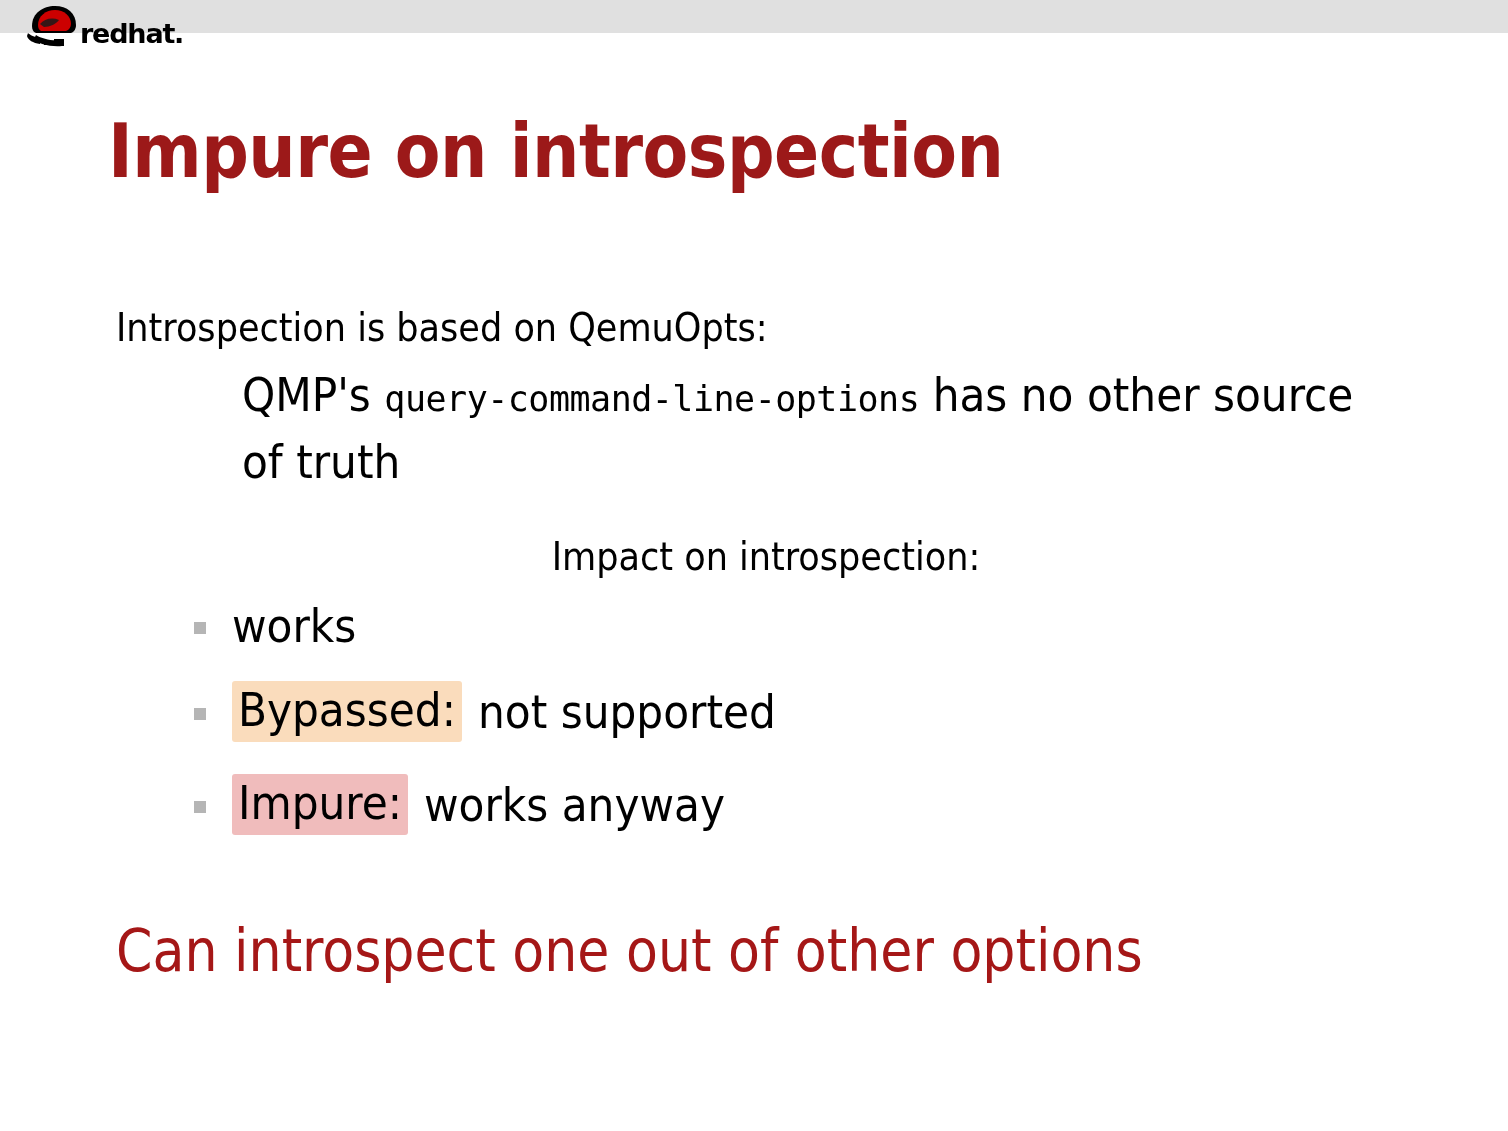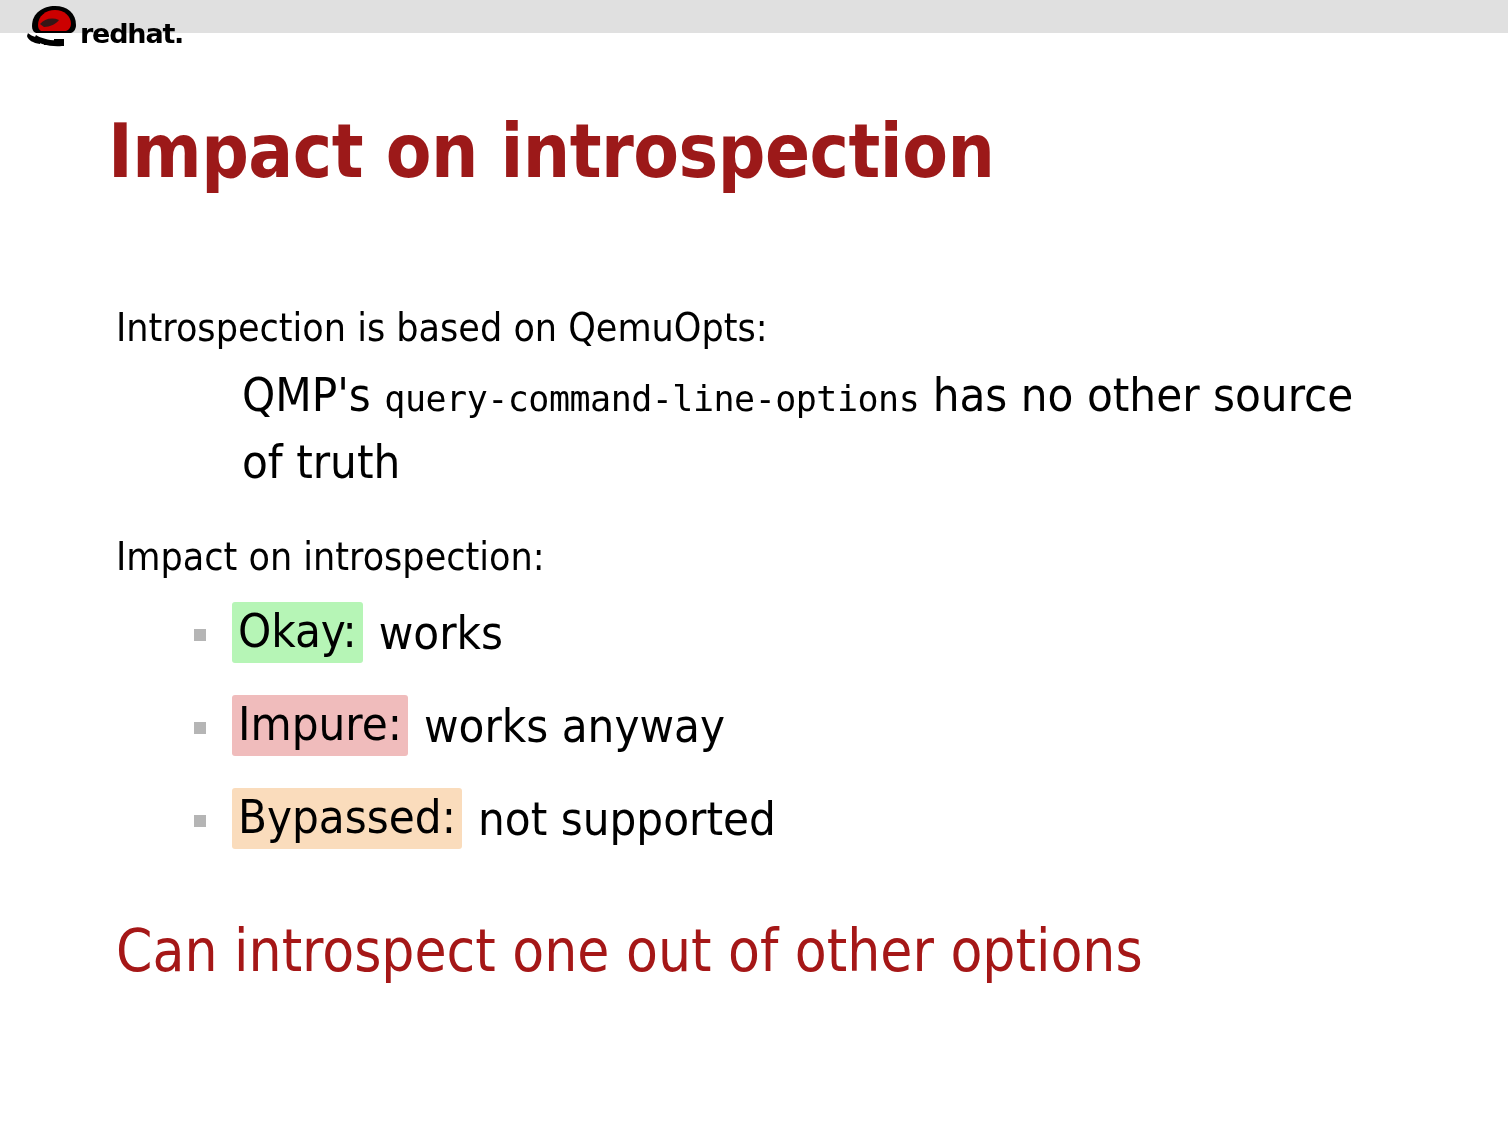--- a/index.html
+++ b/index.html
@@ -96,21 +96,21 @@
     line-height: 1.43;
     margin: 12px 0 0 126px;
     max-width: 1160px;
   }
   .lvl2 .mono {
     font-family: "DejaVu Sans Mono", "Liberation Mono", monospace;
     font-size: 35px;
     letter-spacing: -0.5px;
   }
 
-  .lvl1.second { margin-top: 42px; }
+  .lvl1.second { margin-top: 42px; text-align: center; }
 
   .bullet-list {
     margin: 24px 0 0 78px;
     padding: 0;
     list-style: none;
   }
   .bullet-item {
     display: flex;
     align-items: center;
     font-size: 47px;
@@ -169,45 +169,44 @@
 
         <rect x="18" y="36" width="6" height="5" fill="#000000"></rect>
         <rect x="28" y="35" width="10" height="7" fill="#000000"></rect>
 
         <path d="M14 20 C18 15, 26 13, 33 16 C30 20, 24 23, 18 23 Z" fill="#1a1a1a" opacity="0.85"></path>
       </svg>
     </span>
     <span class="logo-wordmark"><span class="wm-red">red</span><span class="wm-hat">hat</span><span>.</span></span>
   </div>
 
-  <div class="slide-title">Impact on introspection</div>
+  <div class="slide-title">Impure on introspection</div>
 
   <div class="body-block">
 
     <div class="lvl1">Introspection is based on QemuOpts:</div>
 
     <div class="lvl2"><span>QMP's </span><span class="mono">query-command-line-options</span><span> has no other source of truth</span></div>
 
     <div class="lvl1 second">Impact on introspection:</div>
 
     <ul class="bullet-list">
       <li class="bullet-item">
         <span class="bullet-square"></span>
-        <span class="hl hl-okay">Okay:</span>
         <span>works</span>
+      </li>
+      <li class="bullet-item">
+        <span class="bullet-square"></span>
+        <span class="hl hl-bypassed">Bypassed:</span>
+        <span>not supported</span>
       </li>
       <li class="bullet-item">
         <span class="bullet-square"></span>
         <span class="hl hl-impure">Impure:</span>
         <span>works anyway</span>
       </li>
-      <li class="bullet-item">
-        <span class="bullet-square"></span>
-        <span class="hl hl-bypassed">Bypassed:</span>
-        <span>not supported</span>
-      </li>
     </ul>
 
   </div>
 
   <div class="conclusion">Can introspect one out of other options</div>
 
 </div>
 
 </body></html>

